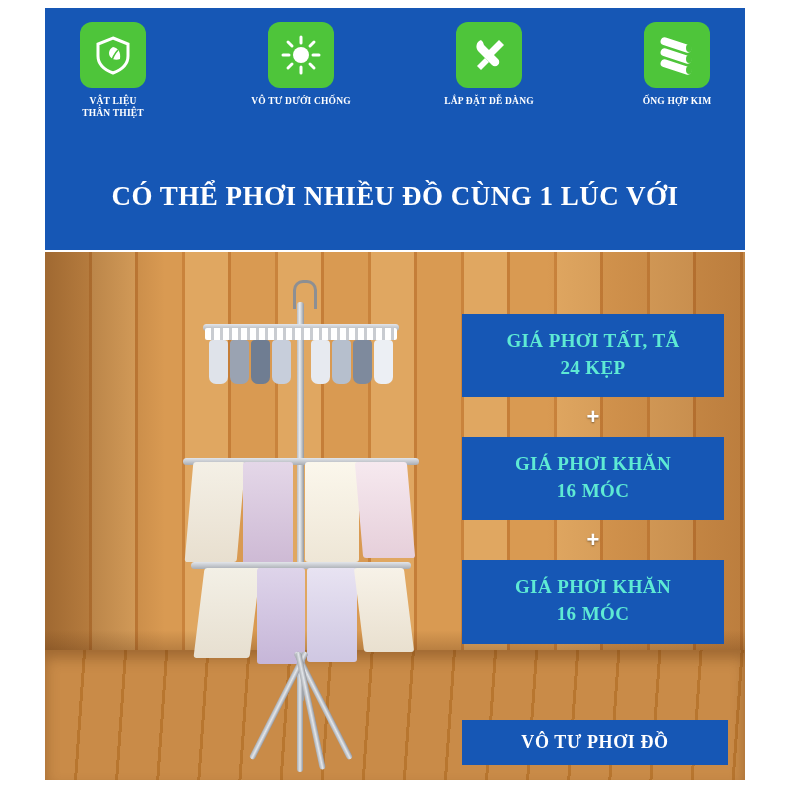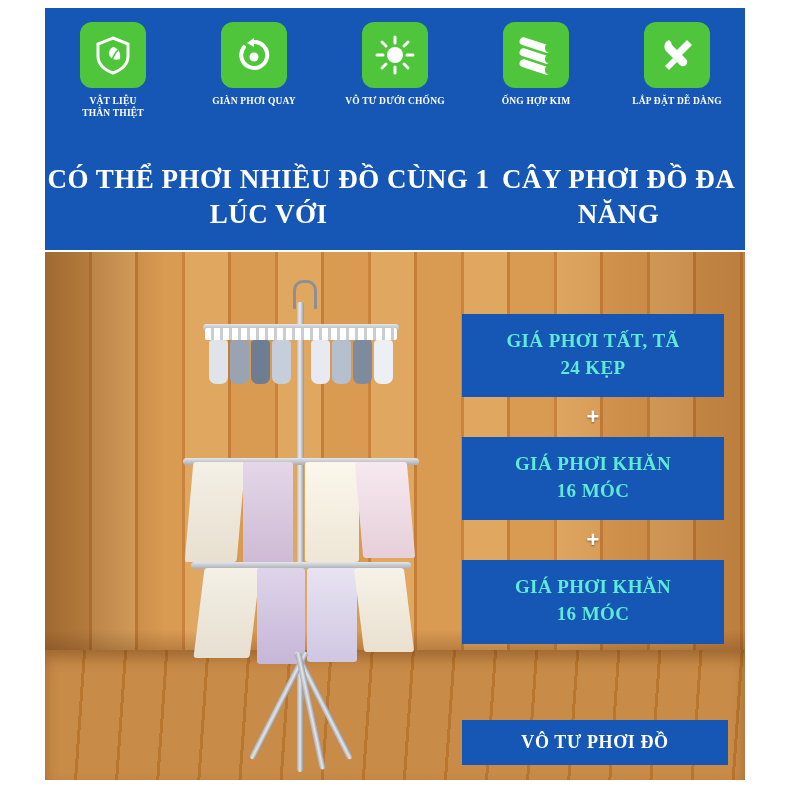--- a/index.html
+++ b/index.html
@@ -264,32 +264,20 @@
           <path d="M26 16 C22 20 20 25 19 30" stroke="#4ec53a" stroke-width="1.6" fill="none"></path>
         </svg>
       </div>
       <div class="feature-label">
         <span>VẬT LIỆU</span><br>
         <span>THÂN THIỆT</span>
       </div>
     </div>
 
 
-    <div class="feature">
-      <div class="feature-icon">
-        <svg width="42" height="42" viewBox="0 0 42 42">
-          <path d="M21 8 A13 13 0 1 1 11 13" fill="none" stroke="#ffffff" stroke-width="4" stroke-linecap="round"></path>
-          <path d="M21 4 L21 13 L14 9 Z" fill="#ffffff"></path>
-          <circle cx="21" cy="23" r="4.5" fill="#ffffff"></circle>
-        </svg>
-      </div>
-      <div class="feature-label">
-        <span>GIÀN PHƠI QUAY</span>
-      </div>
-    </div>
 
     <div class="feature">
       <div class="feature-icon">
         <svg width="42" height="42" viewBox="0 0 42 42">
           <circle cx="21" cy="21" r="8" fill="#ffffff"></circle>
           <g stroke="#ffffff" stroke-width="3" stroke-linecap="round">
             <line x1="21" y1="3" x2="21" y2="9"></line>
             <line x1="21" y1="33" x2="21" y2="39"></line>
             <line x1="3" y1="21" x2="9" y2="21"></line>
             <line x1="33" y1="21" x2="39" y2="21"></line>
@@ -300,56 +288,55 @@
           </g>
         </svg>
       </div>
       <div class="feature-label">
         <span>VÔ TƯ DƯỚI CHỐNG</span>
       </div>
     </div>
 
     <div class="feature">
       <div class="feature-icon">
+        <svg width="42" height="42" viewBox="0 0 42 42">
+          <path d="M13 6 a7 7 0 0 0 -3 11 l 14 14 a4 4 0 0 0 6 -6 L16 11 a7 7 0 0 0 -3 -5 z" fill="#ffffff"></path>
+          <path d="M31 6 l5 5 -12 12 -5 -5 z" fill="#ffffff"></path>
+          <path d="M9 32 l8 -8 4 4 -8 8 z" fill="#ffffff"></path>
+        </svg>
+      </div>
+      <div class="feature-label">
+        <span>LẮP ĐẶT DỄ DÀNG</span>
+      </div>
+    </div>
+
+    <div class="feature">
+      <div class="feature-icon">
         <svg width="46" height="42" viewBox="0 0 46 42">
           <g fill="#ffffff">
             <rect x="6" y="7" width="32" height="8" rx="4" transform="rotate(18 22 11)"></rect>
             <rect x="6" y="18" width="32" height="8" rx="4" transform="rotate(18 22 22)"></rect>
             <rect x="6" y="29" width="32" height="8" rx="4" transform="rotate(18 22 33)"></rect>
           </g>
           <g fill="#4ec53a">
             <ellipse cx="35" cy="14" rx="3" ry="4"></ellipse>
             <ellipse cx="35" cy="25" rx="3" ry="4"></ellipse>
             <ellipse cx="35" cy="36" rx="3" ry="4"></ellipse>
           </g>
         </svg>
       </div>
       <div class="feature-label">
         <span>ỐNG HỢP KIM</span>
       </div>
     </div>
 
-    <div class="feature">
-      <div class="feature-icon">
-        <svg width="42" height="42" viewBox="0 0 42 42">
-          <path d="M13 6 a7 7 0 0 0 -3 11 l 14 14 a4 4 0 0 0 6 -6 L16 11 a7 7 0 0 0 -3 -5 z" fill="#ffffff"></path>
-          <path d="M31 6 l5 5 -12 12 -5 -5 z" fill="#ffffff"></path>
-          <path d="M9 32 l8 -8 4 4 -8 8 z" fill="#ffffff"></path>
-        </svg>
-      </div>
-      <div class="feature-label">
-        <span>LẮP ĐẶT DỄ DÀNG</span>
-      </div>
-    </div>
-
   </div>
 
   <div class="headline">
     <div class="headline-line">CÓ THỂ PHƠI NHIỀU ĐỒ CÙNG 1 LÚC VỚI</div>
-    <div class="headline-line">CÂY PHƠI ĐỒ ĐA NĂNG</div>
   </div>
 
   <div class="photo">
     <div class="wall"></div>
     <div class="wall-shade-left"></div>
     <div class="wall-shade-right"></div>
     <div class="corner-shadow"></div>
     <div class="floor"></div>
 
     <div class="rack">

